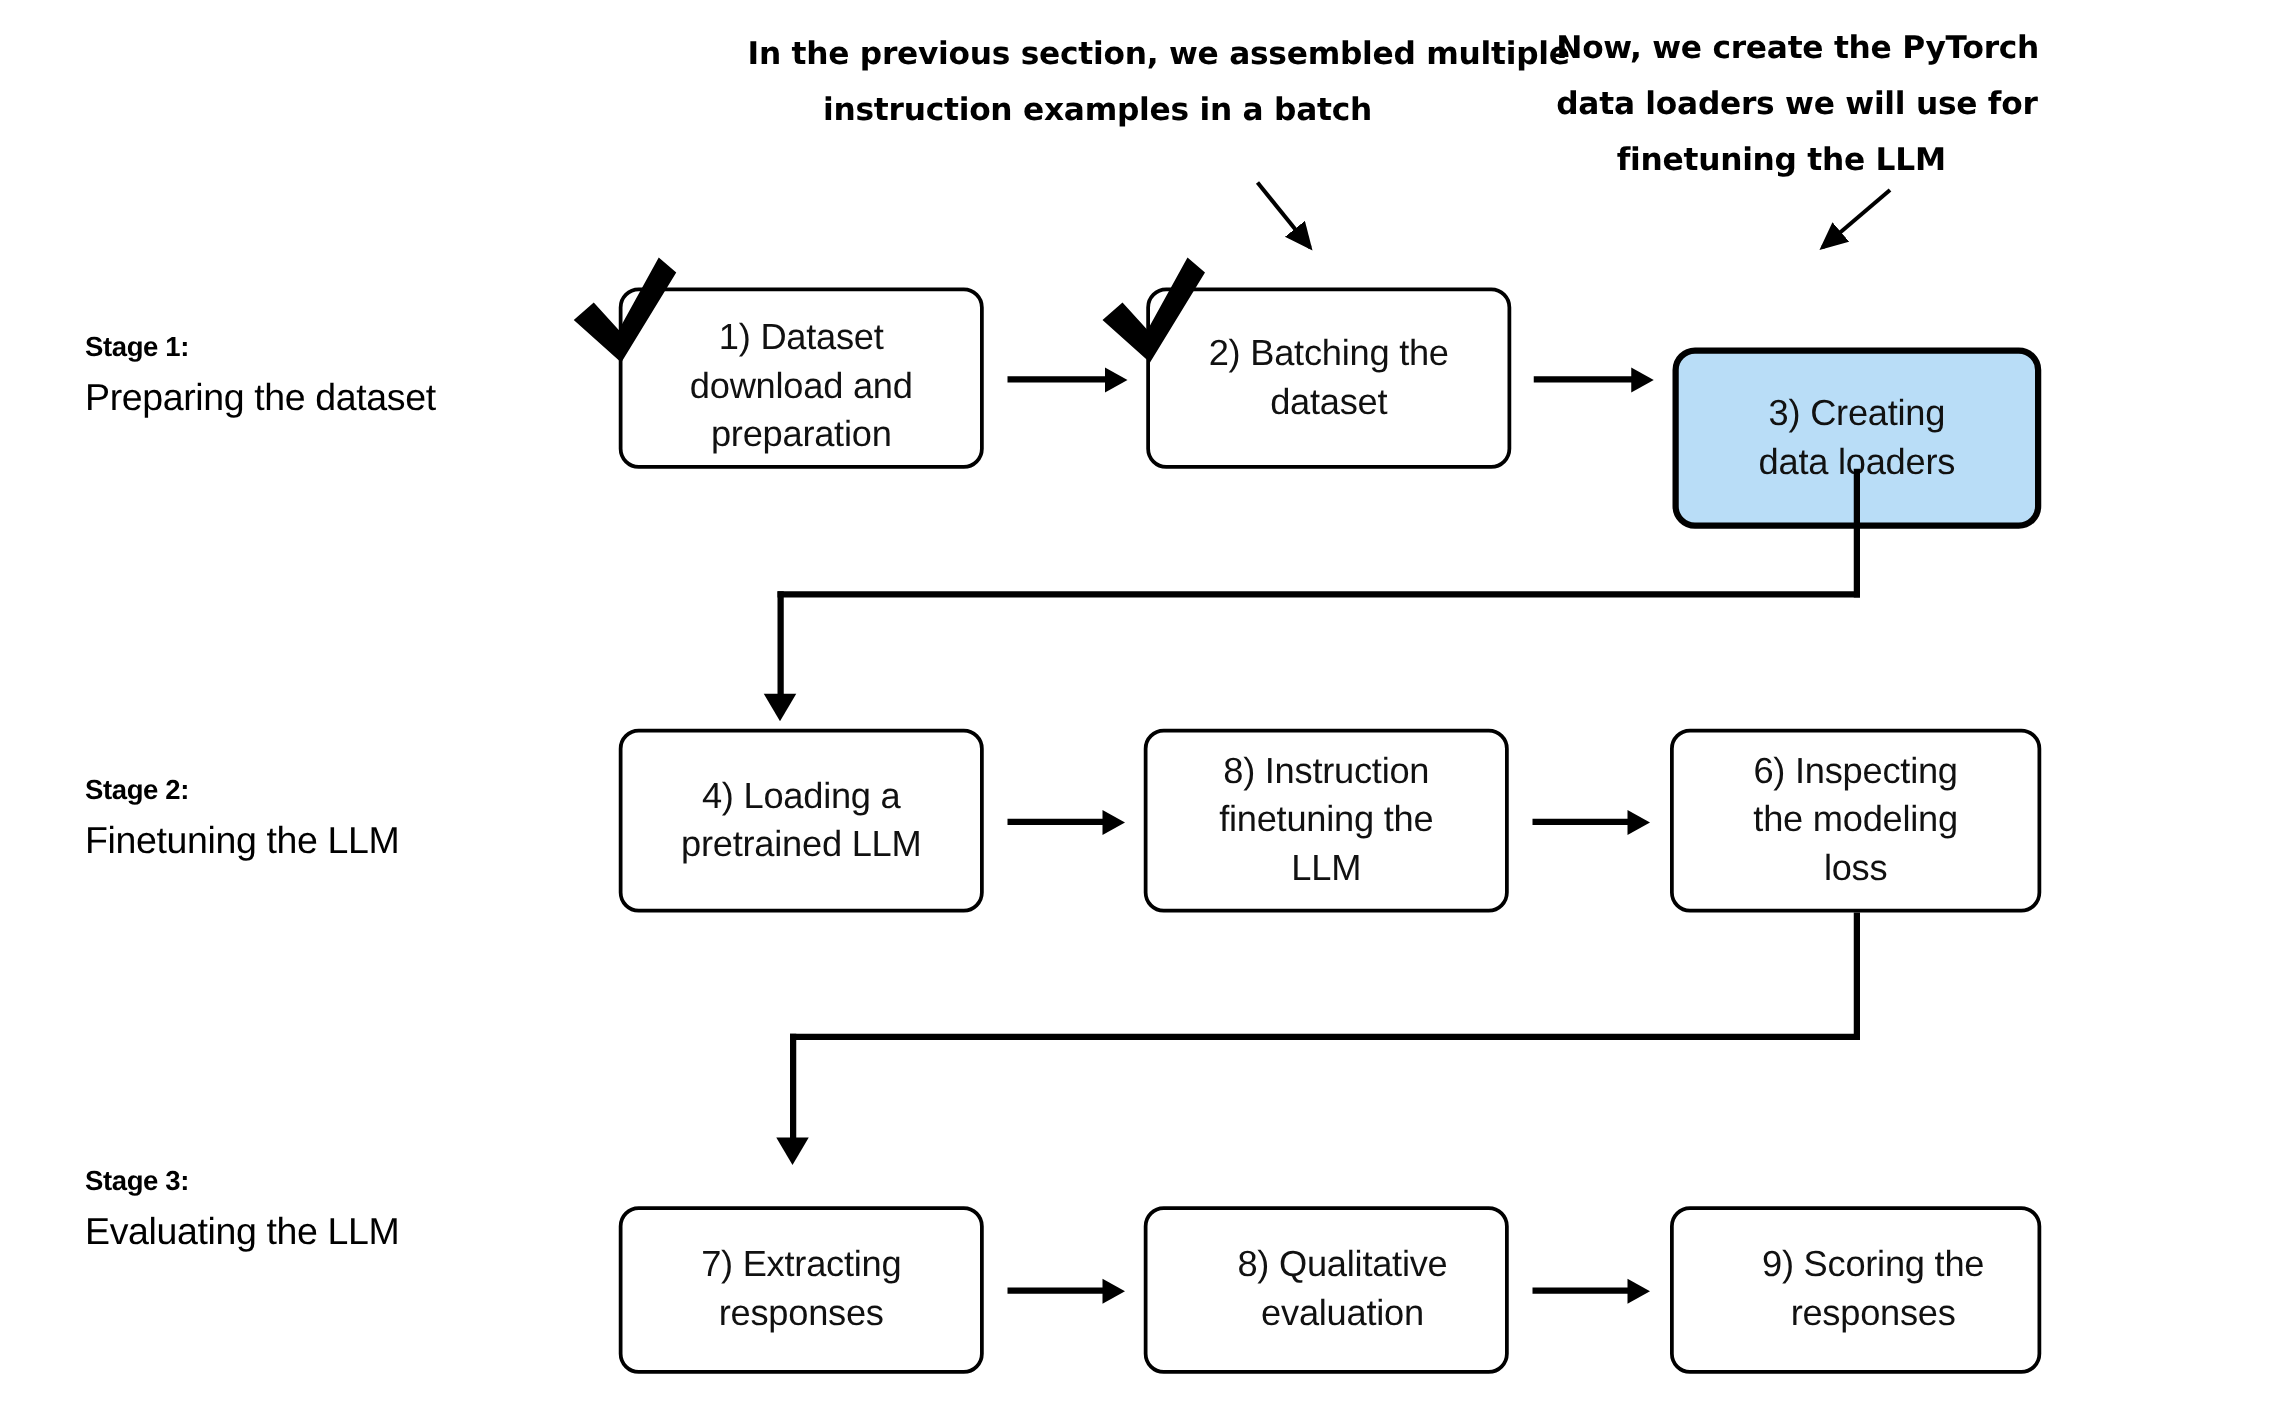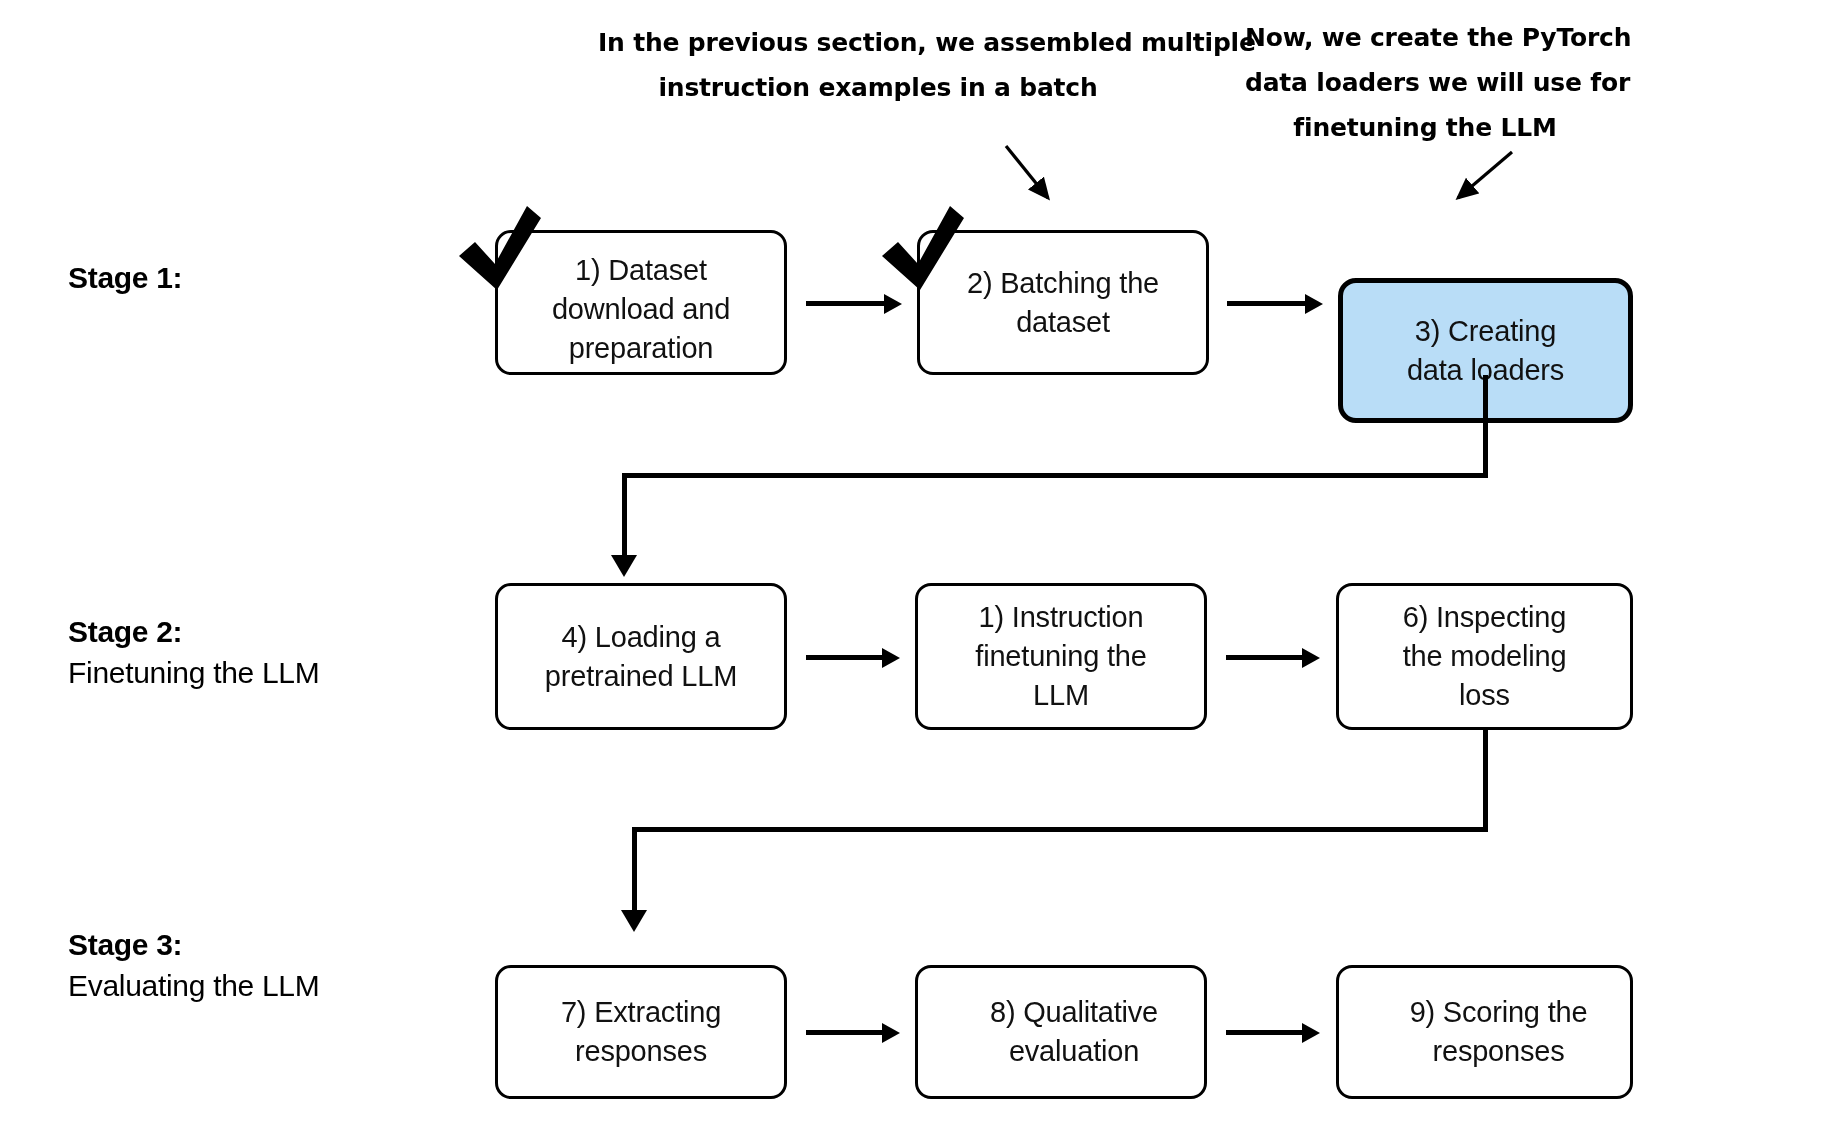--- a/index.html
+++ b/index.html
@@ -18,21 +18,21 @@
 
   
   .stage-label {
     position: absolute;
     left: 68px;
     width: 400px;
     color: #000;
   }
   .stage-label .stage-title {
     font-weight: bold;
-    font-size: 30px;
+    font-size: 22px;
     line-height: 40px;
     letter-spacing: -0.3px;
   }
   .stage-label .stage-desc {
     font-weight: normal;
     font-size: 30px;
     line-height: 42px;
     letter-spacing: -0.3px;
   }
 
@@ -160,20 +160,21 @@
     <defs>
       <marker id="ah2" markerWidth="8" markerHeight="8" refX="6" refY="3.2" orient="auto">
         <path d="M0,0 L7,3.2 L0,6.4 z" fill="#000"></path>
       </marker>
     </defs>
     <line x1="72" y1="6" x2="18" y2="52" stroke="#000" stroke-width="3.2" marker-end="url(#ah2)"></line>
   </svg>
 
   <div class="stage-label" style="top:258px;">
     <div class="stage-title">Stage 1:</div>
+    <div class="stage-desc">Preparing the dataset</div>
   </div>
 
   <div class="node" style="left:495px; top:230px; width:292px; height:145px;align-items:flex-end;">
     <span class="node-text">1) Dataset
 download and
 preparation</span>
   </div>
 
   <div class="node" style="left:917px; top:230px; width:292px; height:145px;">
     <span class="node-text">2) Batching the
@@ -212,21 +213,21 @@
     <div class="stage-title">Stage 2:</div>
     <div class="stage-desc">Finetuning the LLM</div>
   </div>
 
   <div class="node" style="left:495px; top:583px; width:292px; height:147px;">
     <span class="node-text">4) Loading a
 pretrained LLM</span>
   </div>
 
   <div class="node" style="left:915px; top:583px; width:292px; height:147px;">
-    <span class="node-text">1) Instruction
+    <span class="node-text">8) Instruction
 finetuning the
 LLM</span>
   </div>
 
   <div class="node" style="left:1336px; top:583px; width:297px; height:147px;">
     <span class="node-text">6) Inspecting
 the modeling
 loss</span>
   </div>
 

